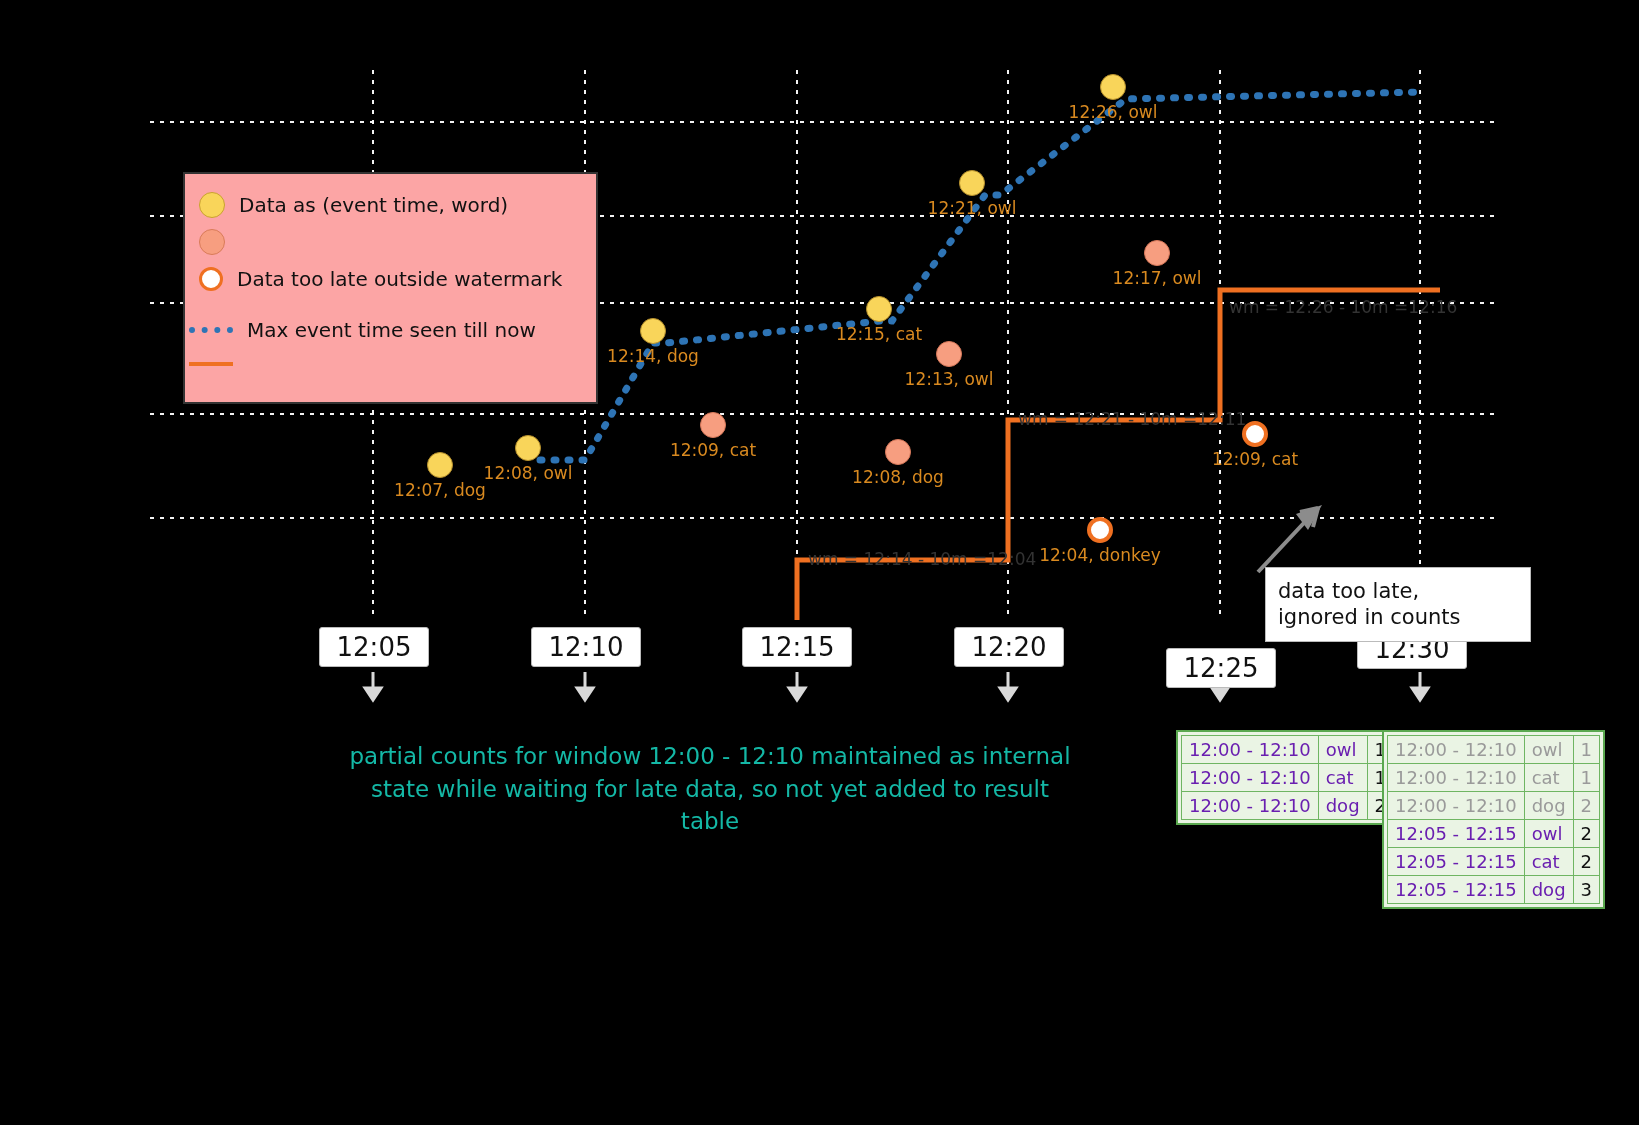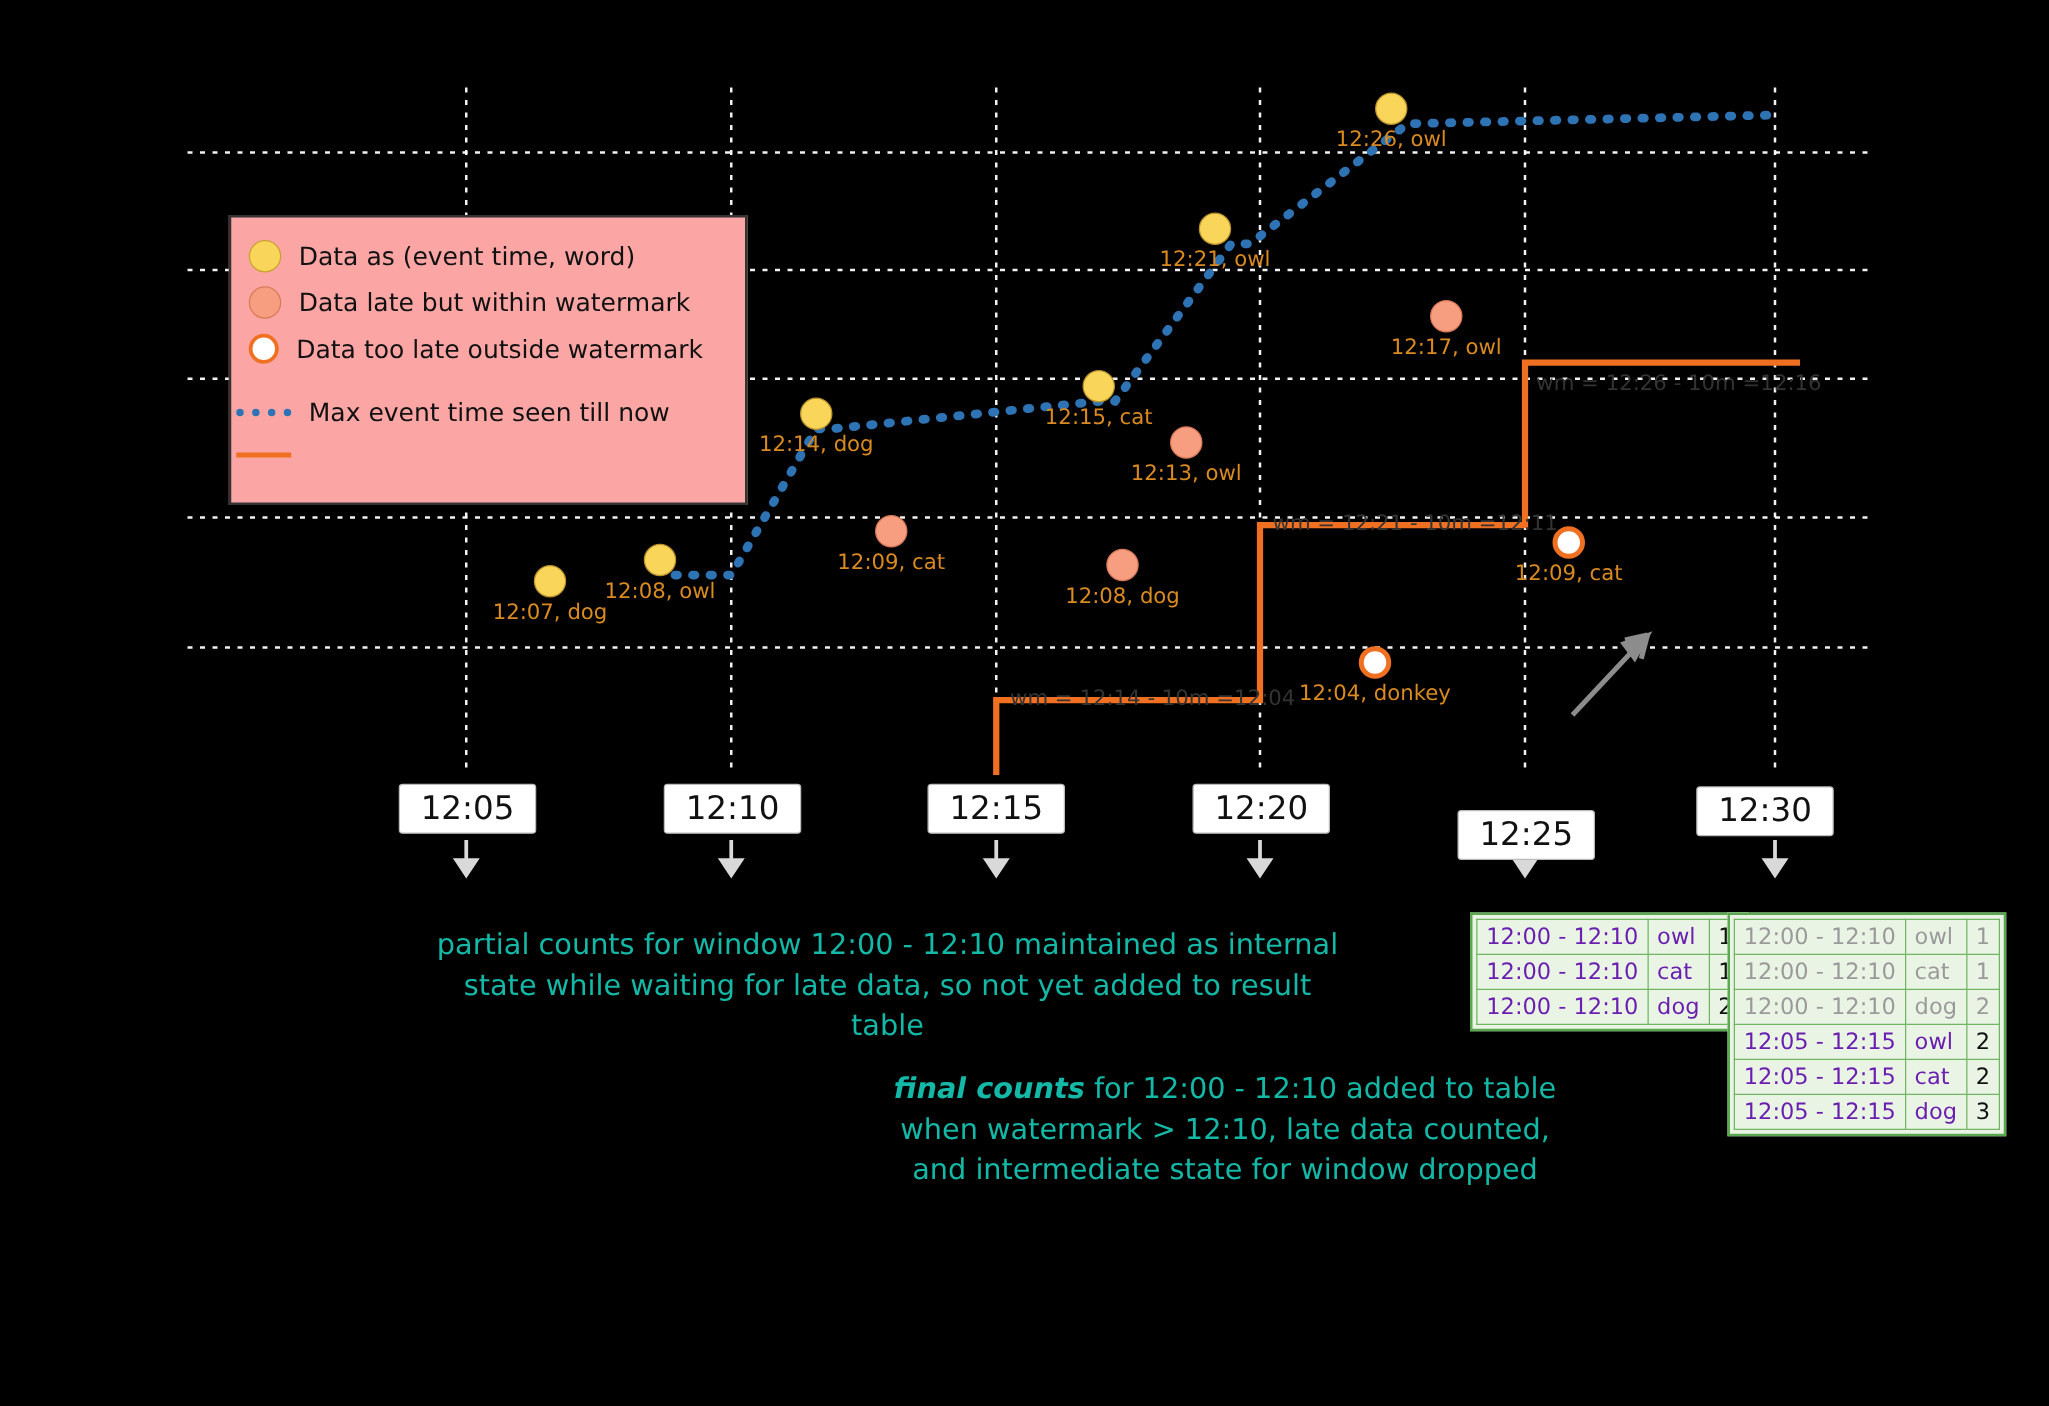--- a/index.html
+++ b/index.html
@@ -98,21 +98,20 @@
     <path d="M1322,505 L1296,514 L1308,530 Z" fill="#8c8c8c"></path>
   </svg>
 
   <div class="legend">
     <div class="legend-row">
       <span class="dot yellow"></span>
       <span class="lbl">Data as (event time, word)</span>
     </div>
     <div class="legend-row">
       <span class="dot salmon"></span>
-      <span class="lbl">Data late but within watermark</span>
     </div>
     <div class="legend-row">
       <span class="dot hollow"></span>
       <span class="lbl">Data too late outside watermark</span>
     </div>
     <div class="legend-row" style="margin-top:14px;">
       <span class="dashline"></span>
       <span class="lbl">Max event time seen till now</span>
     </div>
     <div class="legend-row multi">
@@ -173,29 +172,28 @@
   <div class="wmlabel" style="left:1018px;top:409px;">wm = 12:21 - 10m =12:11</div>
   <div class="wmlabel" style="left:1229px;top:297px;">wm = 12:26 - 10m =12:16</div>
 
   <div class="tick" style="left:319px;top:627px;">12:05</div>
   <div class="tick" style="left:531px;top:627px;">12:10</div>
   <div class="tick" style="left:742px;top:627px;">12:15</div>
   <div class="tick" style="left:954px;top:627px;">12:20</div>
   <div class="tick" style="left:1166px;top:629px;margin-top:19px;">12:25</div>
   <div class="tick" style="left:1357px;top:629px;text-align:right;">12:30</div>
 
+  <div class="callout">
+    <div>data too late,</div>
+    <div>ignored in counts</div>
+  </div>
 
   <div class="rednote" style="left:340px;top:740px;width:740px;white-space:pre-line;">partial counts for window 12:00 - 12:10 maintained as internal
 state while waiting for late data, so not yet added  to result table</div>
 
-  <div class="rednote" style="left:700px;top:855px;width:560px;">
-    <i>final counts</i><span style="white-space:pre-line;"> for 12:00 - 12:10 added to table
-when watermark &gt; 12:10, late data counted,
-and intermediate state for window dropped</span>
-  </div>
 
   <div class="rtable" style="left:1176px;top:730px;">
     <table>
       <tbody>
           <tr>
         <td>12:00 - 12:10</td>
         <td>owl</td>
         <td class="num">1</td>
       </tr>
       <tr>

